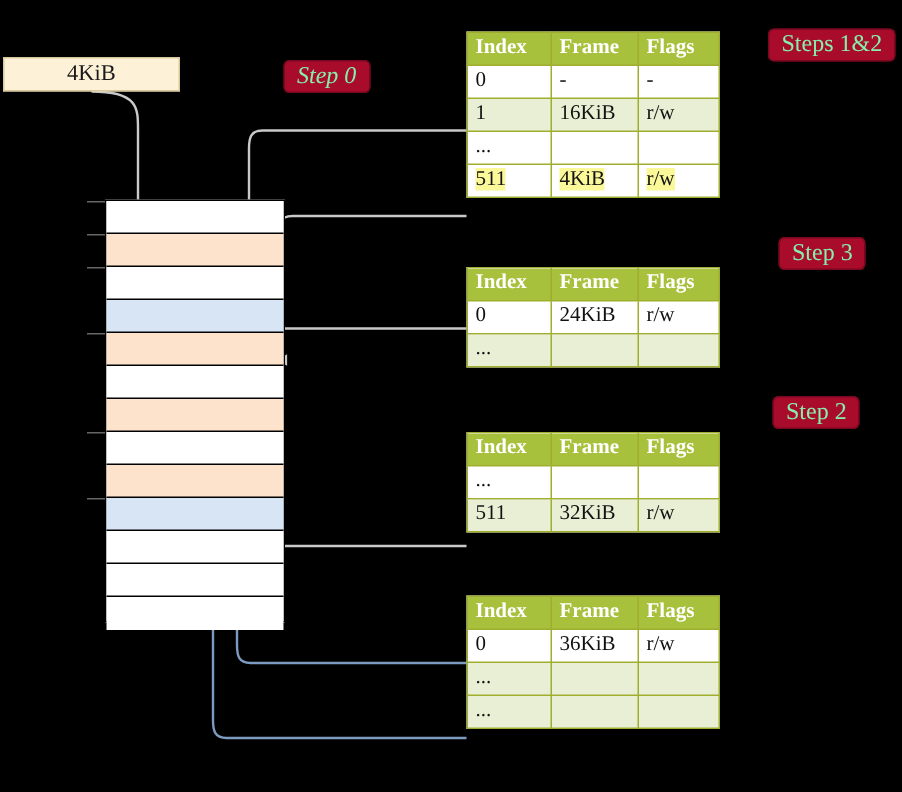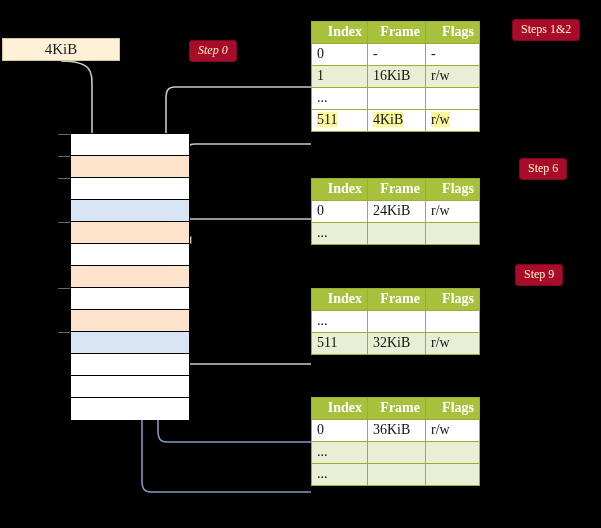--- a/index.html
+++ b/index.html
@@ -44,22 +44,22 @@
     color: #1a1a1a;
     font-size: 15px;
     line-height: 21px;
     text-align: center;
   }
 
   
   .step-pill {
     position: absolute;
     background: #a90b2b;
-    color: #fef9c3;
-    font-size: 12px;
+    color: #86efac;
+    font-size: 16px;
     line-height: 19px;
     padding: 1px 9px 2px 9px;
     border-radius: 4px;
     white-space: nowrap;
     box-shadow: 0 0 0 1px #7a0820 inset;
   }
   .step-0    { left: 189px; top: 40px; font-style: italic; }
   .step-12   { left: 512px; top: 19px; }
   .step-3    { left: 519px; top: 158px; }
   .step-4    { left: 515px; top: 264px; }
@@ -112,21 +112,20 @@
     color: #111111;
     font-weight: normal;
     vertical-align: middle;
     overflow: hidden;
     white-space: nowrap;
   }
   .ptable th {
     background: #a8c13c;
     color: #ffffff;
     font-weight: bold;
-    text-align: right;
   }
   .ptable tr.alt td { background: #e8efd4; }
   .ptable tr.hl td  { background: #ffffff; }
   .ptable tr.hl td span.mark { background: #fbf89a; }
 
   .col-index { width: 56px; }
   .col-frame { width: 58px; }
   .col-flags { width: 54px; }
 
   .tbl-1 { left: 311px; top: 21px;  }
@@ -164,22 +163,22 @@
 
     <path d="M 311,442 L 167,442 C 159,442 158,437 158,430 L 158,325" fill="none" stroke="#7d9bc1" stroke-width="1.6" marker-end="url(#ar-blue-up)"></path>
 
     <path d="M 311,492 L 151,492 C 143,492 142,487 142,480 L 142,215" fill="none" stroke="#7d9bc1" stroke-width="1.6" marker-end="url(#ar-blue-up)"></path>
   </svg>
 
   <div class="vpage-box">4KiB</div>
 
   <div class="step-pill step-0">Step 0</div>
   <div class="step-pill step-12">Steps 1&amp;2</div>
-  <div class="step-pill step-3">Step 6</div>
-  <div class="step-pill step-4">Step 9</div>
+  <div class="step-pill step-3">Step 3</div>
+  <div class="step-pill step-4">Step 2</div>
 
   <div class="tick" style="top:134px"></div>
   <div class="tick" style="top:156px"></div>
   <div class="tick" style="top:178px"></div>
   <div class="tick" style="top:222px"></div>
   <div class="tick" style="top:288px"></div>
   <div class="tick" style="top:332px"></div>
 
   <div class="mem-col" id="mem-col">
       <div class="mem-cell"></div>

